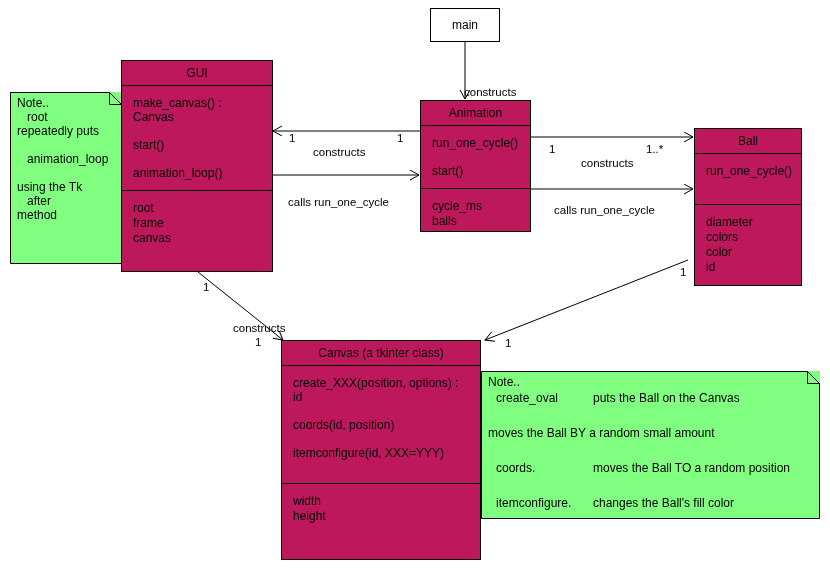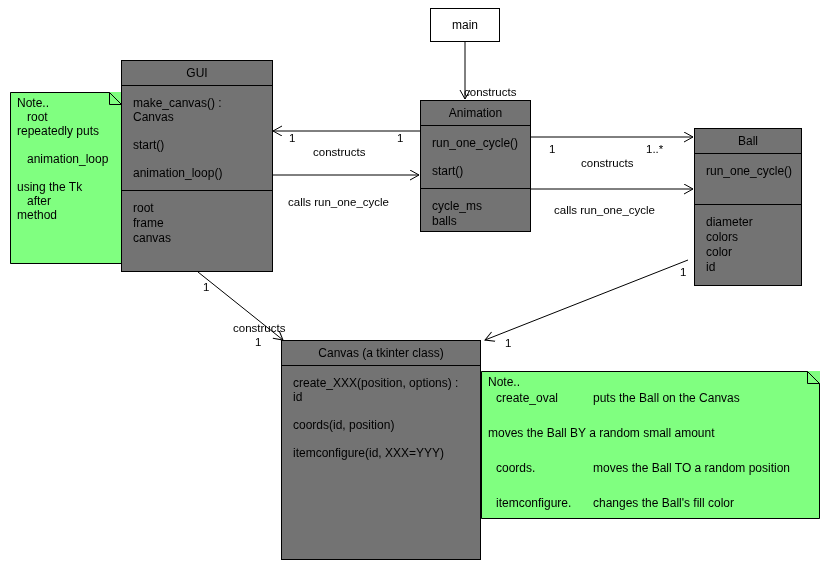--- a/index.html
+++ b/index.html
@@ -13,21 +13,21 @@
     height: 570px;
     background: #ffffff;
     font-family: "Liberation Sans", sans-serif;
     overflow: hidden;
   }
   
   .uml-class {
     position: absolute;
     box-sizing: border-box;
     border: 1px solid #000000;
-    background: #737373;
+    background: #be185d;
     display: flex;
     flex-direction: column;
   }
   .uml-title {
     text-align: center;
     font-size: 12px;
     color: #000000;
     padding: 5px 4px 5px 4px;
     border-bottom: 1px solid #000000;
     line-height: 14px;
@@ -210,20 +210,24 @@
     </div>
   </div>
 
   <div class="uml-class" style="left:281px; top:340px; width:200px; height:220px;">
     <div class="uml-title">Canvas (a tkinter class)</div>
     <div class="uml-compartment uml-ops" style="flex:1;">
       <div>create_XXX(position, options) : id</div>
       <div>coords(id, position)</div>
       <div>itemconfigure(id, XXX=YYY)</div>
     </div>
+    <div class="uml-compartment uml-attrs divider" style="height:55px;">
+      <div>width</div>
+      <div>height</div>
+    </div>
   </div>
 
   <div class="uml-note" style="left:481px; top:371px; width:339px; height:148px;">
     <svg class="note-body" viewBox="0 0 339 148" preserveAspectRatio="none">
       <path d="M0.5,0.5 L326.5,0.5 L338.5,12.5 L338.5,147.5 L0.5,147.5 Z" fill="#80ff80" stroke="#000000" stroke-width="1"></path>
       <path d="M326.5,0.5 L326.5,12.5 L338.5,12.5" fill="none" stroke="#000000" stroke-width="1"></path>
     </svg>
     <div class="note-text">
       <div class="note-line">Note..</div>
       <div class="note-row" style="margin-top:2px;">

